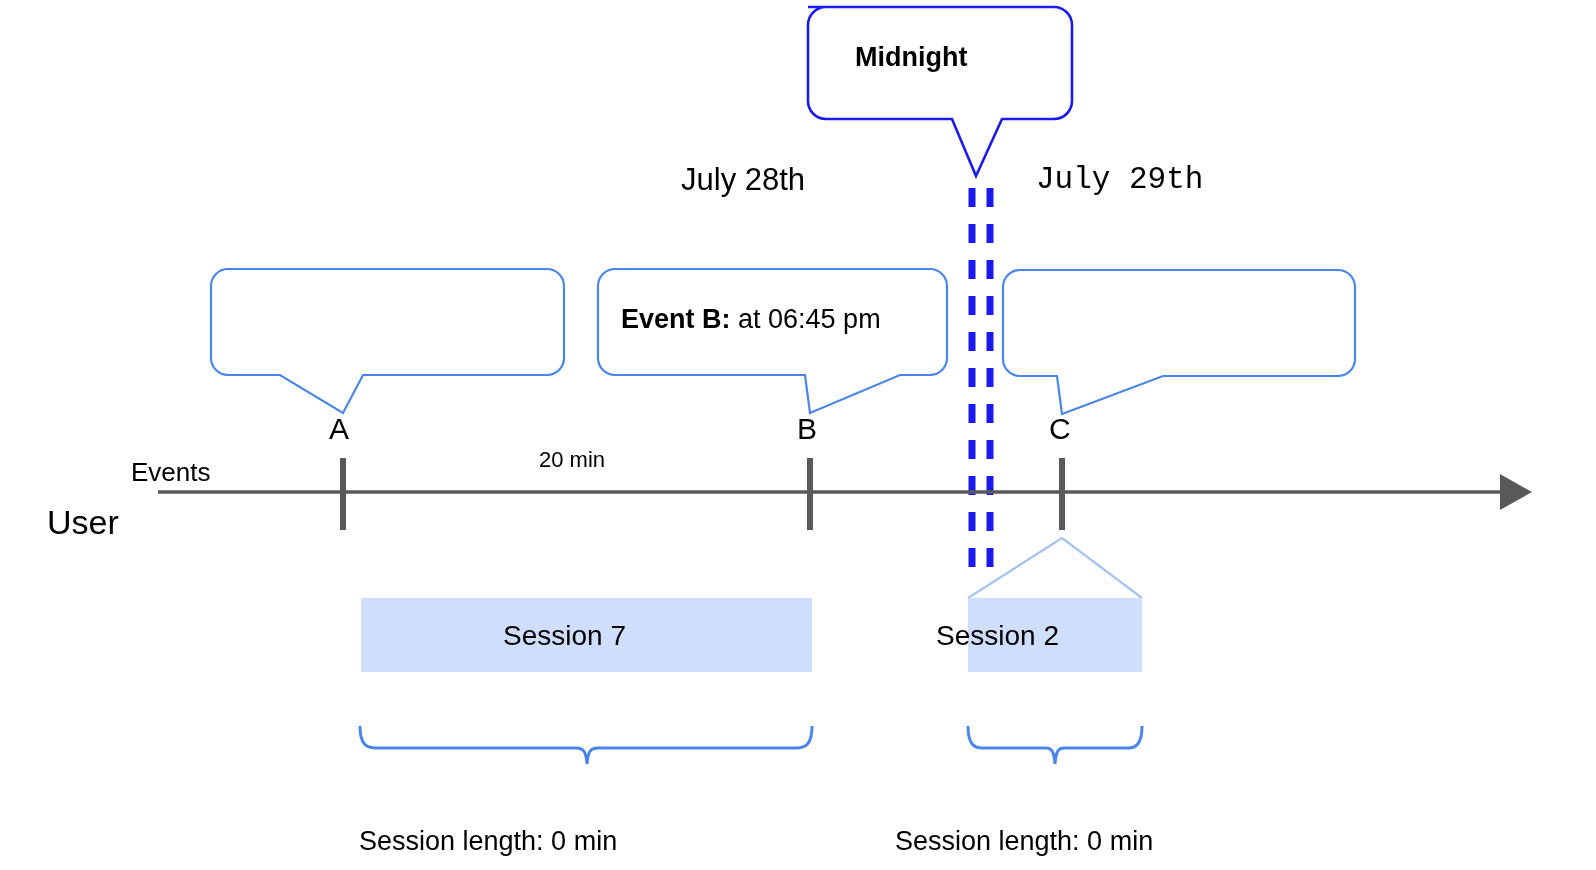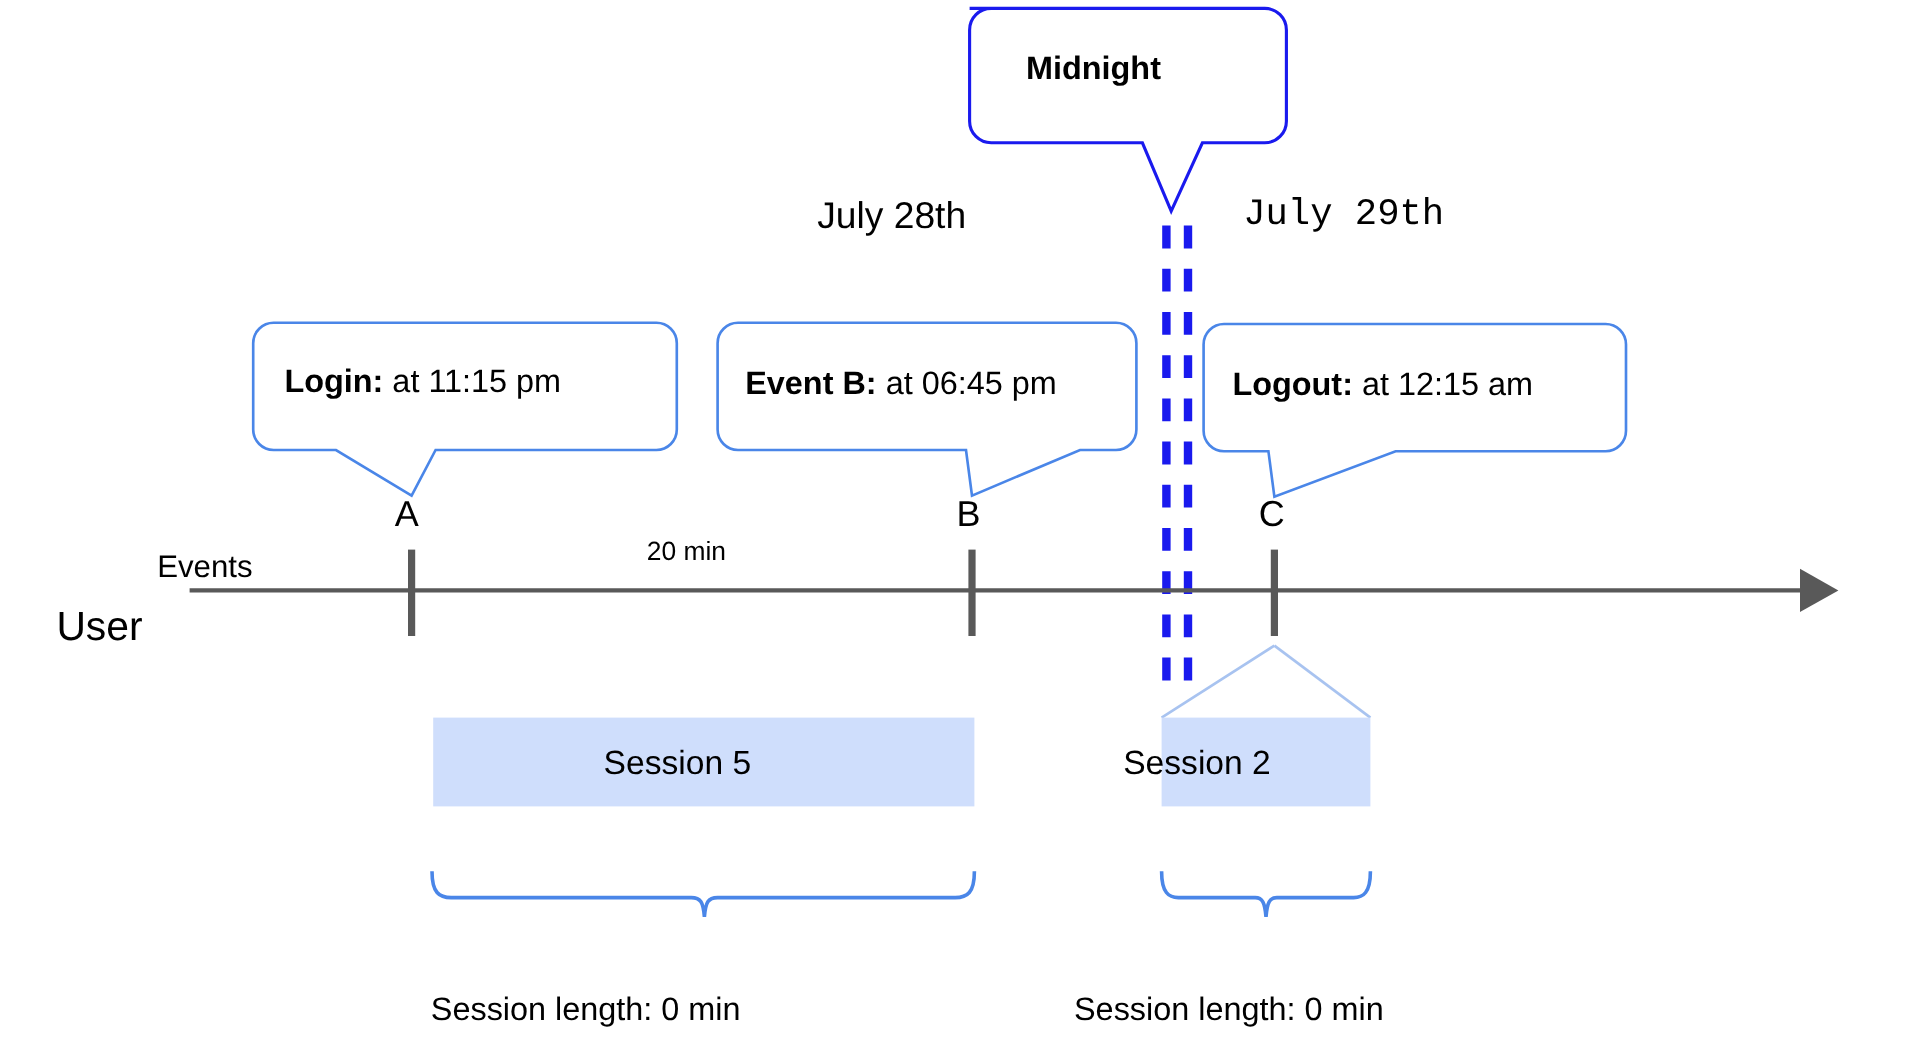--- a/index.html
+++ b/index.html
@@ -157,45 +157,39 @@
     </g>
 
   </svg>
 
   <div class="lbl midnight-text" style="left:838px; top:42px;margin-left:17px;">Midnight</div>
 
   <div class="lbl date-text" style="left:681px; top:162px;">July 28th</div>
 
   <div class="lbl date-text" style="left:1036px; top:162px;font-family:Liberation Mono, monospace;">July 29th</div>
 
-  <div class="lbl callout-text" style="left:237px; top:305px;">
-    <span class="strong">Login:</span><span> at 11:15 pm</span>
-  </div>
 
   <div class="lbl callout-text" style="left:621px; top:306px;">
     <span class="strong">Event B:</span><span> at 06:45 pm</span>
   </div>
 
-  <div class="lbl callout-text" style="left:1027px; top:307px;">
-    <span class="strong">Logout:</span><span> at 12:15 am</span>
-  </div>
 
   <div class="lbl events-text" style="left:131px; top:417px;margin-top:40px;">Events</div>
 
   <div class="lbl evt-letter" style="left:329px; top:412px;">A</div>
 
   <div class="lbl evt-letter" style="left:797px; top:412px;">B</div>
 
   <div class="lbl evt-letter" style="left:1049px; top:412px;">C</div>
 
   <div class="lbl gap-text" style="left:539px; top:447px;">20 min</div>
 
   <div class="lbl axis-name" style="left:47px; top:503px;">User</div>
 
-  <div class="lbl session-text" style="left:503px; top:620px;">Session 5</div>
+  <div class="lbl session-text" style="left:503px; top:620px;">Session 7</div>
 
   <div class="lbl session-text" style="left:936px; top:620px;">Session 2</div>
 
   <div class="lbl sesslen-text" style="left:359px; top:798px;">Session length: 0 min</div>
 
   <div class="lbl sesslen-text" style="left:895px; top:798px;">Session length: 0 min</div>
 
 </div>
 
 </body></html>

